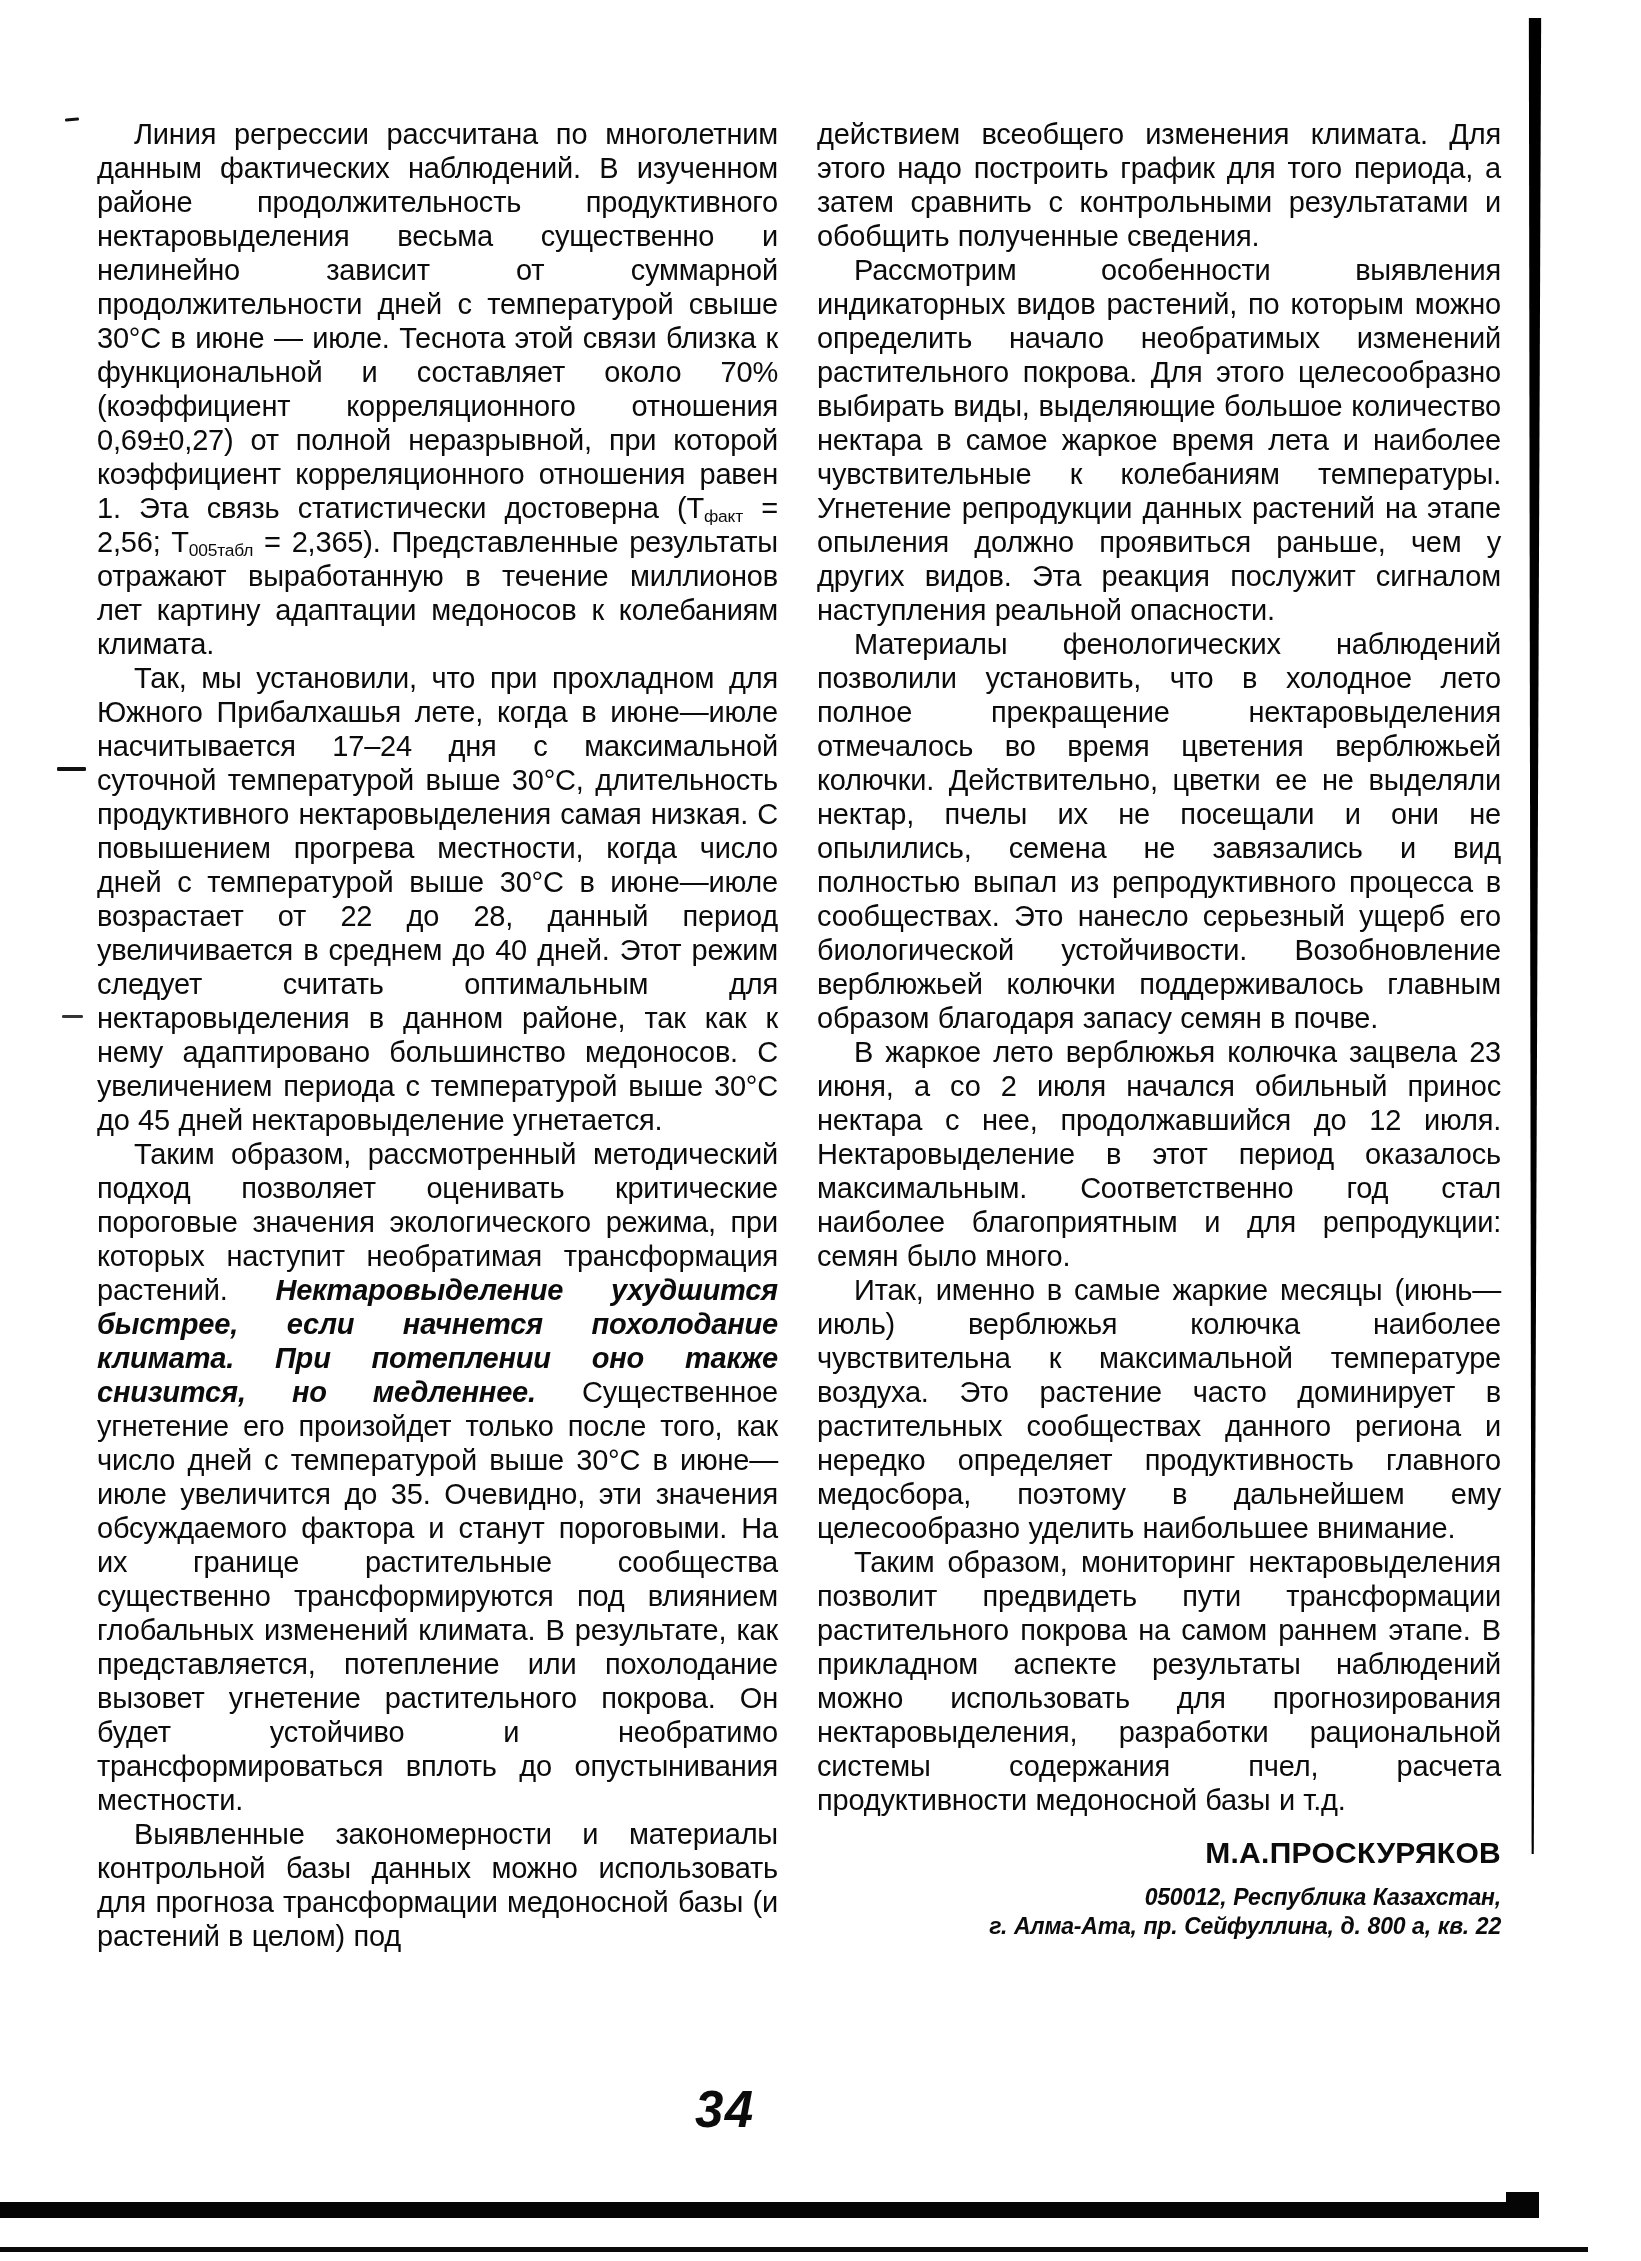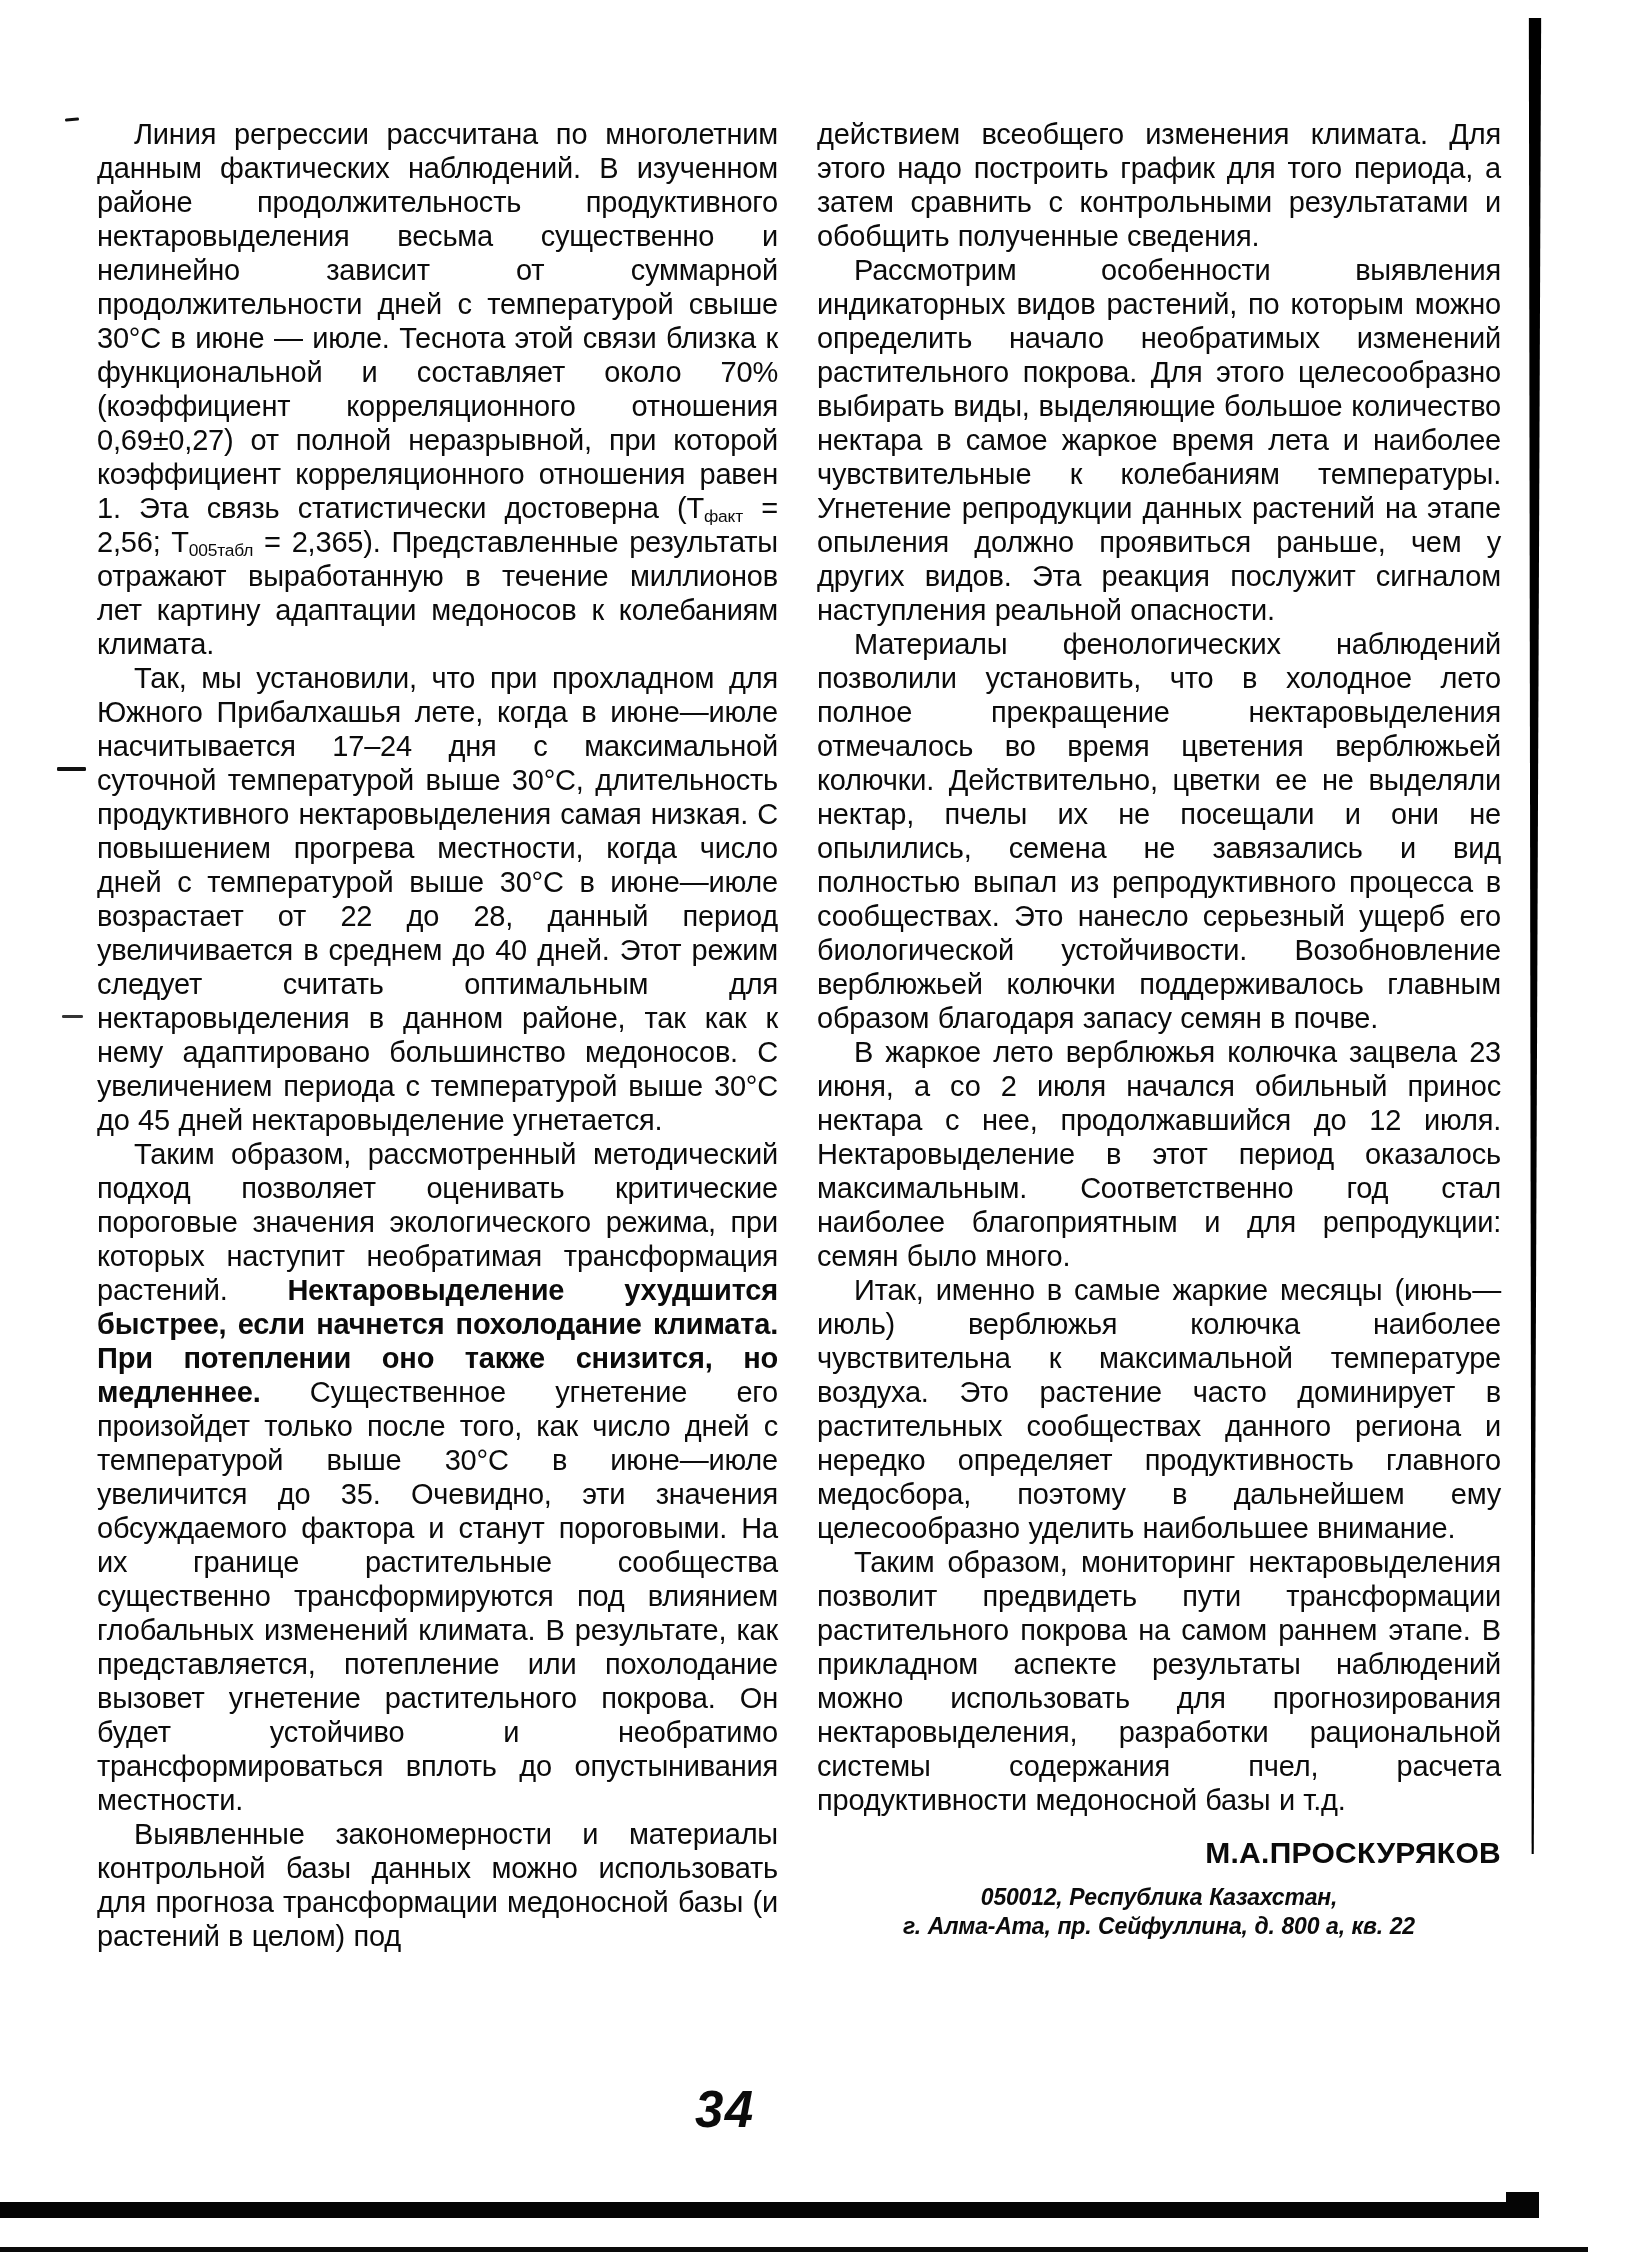--- a/index.html
+++ b/index.html
@@ -21,41 +21,41 @@
     font-size: 29px;
     line-height: 34px;
     letter-spacing: -0.2px;
     text-align: justify;
     word-spacing: 0.6px;
   }
   .column.left  { left: 97px;  width: 681px; }
   .column.right { left: 817px; width: 684px; }
   .para { margin: 0; text-align: justify; }
   .para.indent { text-indent: 37px; }
-  .para b { font-weight: 700; }
+  .para b { font-weight: 700; font-style: italic; }
   .para sub {
     font-size: 0.60em;
     line-height: 0;
     vertical-align: -0.25em;
     margin-top: 40px;
   }
   .author {
     margin-top: 19px;
     font-weight: 700;
     font-size: 30px;
     text-align: right;
     letter-spacing: 0.3px;
   }
   .address {
     margin-top: 13px;
     font-weight: 700;
     font-style: italic;
     font-size: 23px;
     line-height: 29px;
-    text-align: center;
+    text-align: right;
   }
   .page-number {
     position: absolute;
     left: 695px;
     top: 2080px;
     font-size: 51px;
     font-weight: 700;
     font-style: italic;
     letter-spacing: 1.3px;
   }

